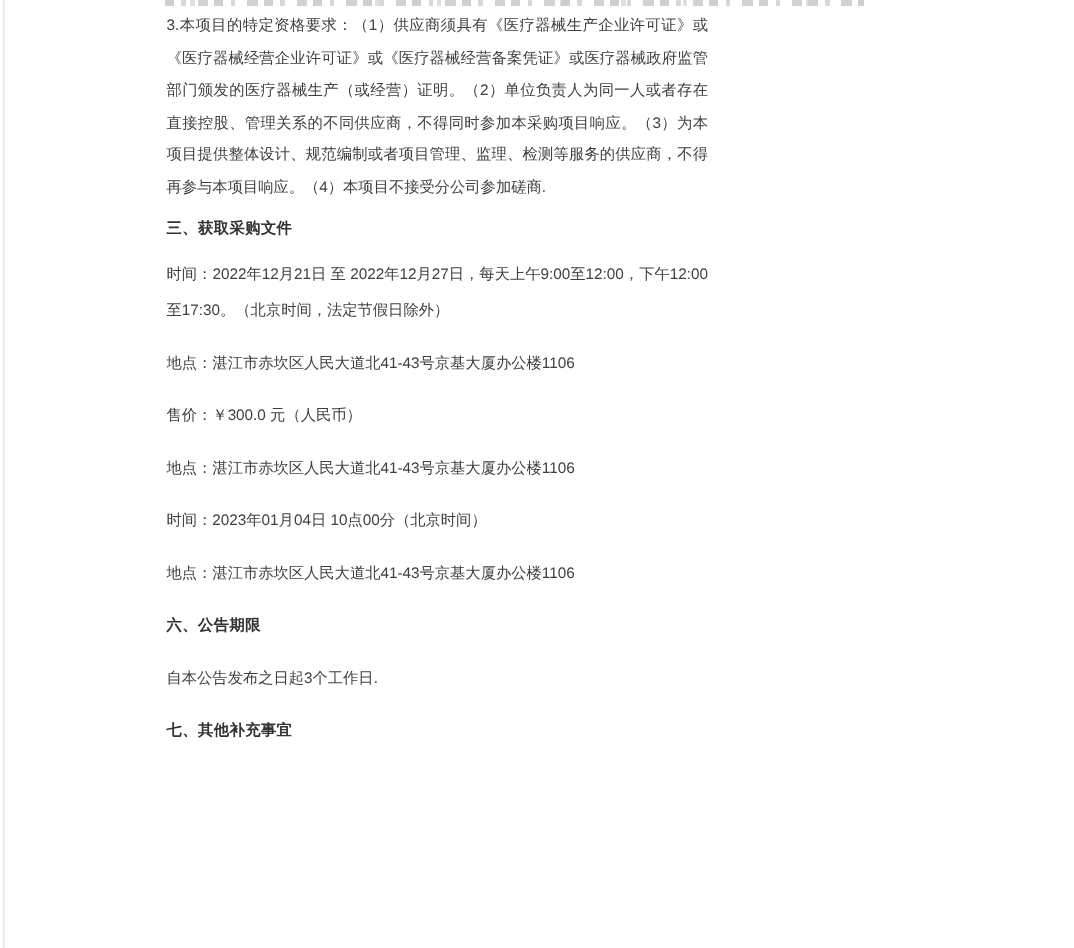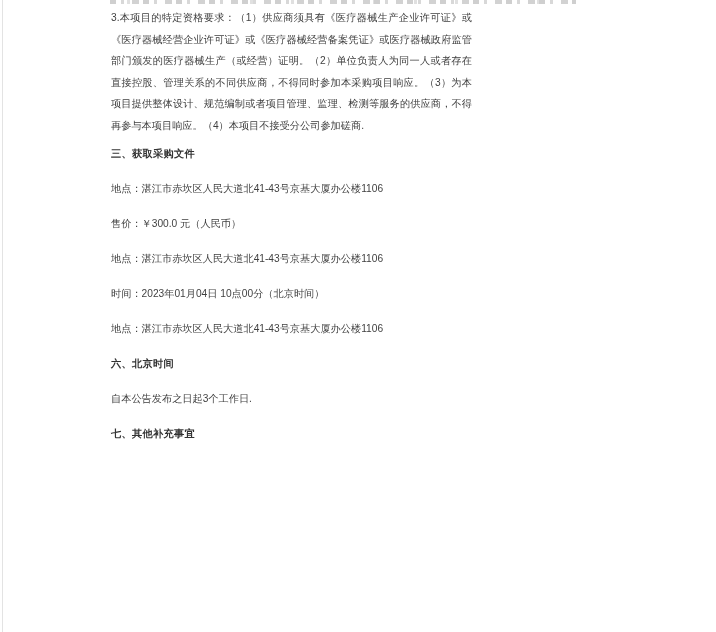--- a/index.html
+++ b/index.html
@@ -45,51 +45,52 @@
   }
   .intro{
     margin-top:7px;
     line-height:21.5px;
   }
   .sec{
     color:#333333;
     font-weight:700;
     letter-spacing:.3px;
   }
-  .sec-first{ margin-top:6px; }
+  .sec-first{ margin-top:6px;font-family:Liberation Mono, monospace; }
   .after-first-sec{ margin-top:6px; }
 </style>
 </head>
 <body>
 
 <div class="page">
   <div class="left-border"></div>
   <div class="clipped-line"></div>
 
   <div class="content">
 
     <p class="para intro multi">3.本项目的特定资格要求：（1）供应商须具有《医疗器械生产企业许可证》或《医疗器械经营企业许可证》或《医疗器械经营备案凭证》或医疗器械政府监管部门颁发的医疗器械生产（或经营）证明。（2）单位负责人为同一人或者存在直接控股、管理关系的不同供应商，不得同时参加本采购项目响应。（3）为本项目提供整体设计、规范编制或者项目管理、监理、检测等服务的供应商，不得再参与本项目响应。（4）本项目不接受分公司参加磋商.</p>
 
     <h3 class="sec sec-first">三、获取采购文件</h3>
 
+    <p class="para multi after-first-sec">时间：2022年12月21日 至 2022年12月27日，每天上午9:00至12:00，下午12:00至17:30。（北京时间，法定节假日除外）</p>
 
     <p class="para">地点：湛江市赤坎区人民大道北41-43号京基大厦办公楼1106</p>
 
 
     <p class="para">售价：￥300.0 元（人民币）</p>
 
 
 
     <p class="para">地点：湛江市赤坎区人民大道北41-43号京基大厦办公楼1106</p>
 
 
     <p class="para">时间：2023年01月04日 10点00分（北京时间）</p>
 
     <p class="para">地点：湛江市赤坎区人民大道北41-43号京基大厦办公楼1106</p>
 
-    <h3 class="sec">六、北京时间</h3>
+    <h3 class="sec">六、公告期限</h3>
 
     <p class="para">自本公告发布之日起3个工作日.</p>
 
     <h3 class="sec">七、其他补充事宜</h3>
 
   </div>
 </div>
 
 </body></html>

